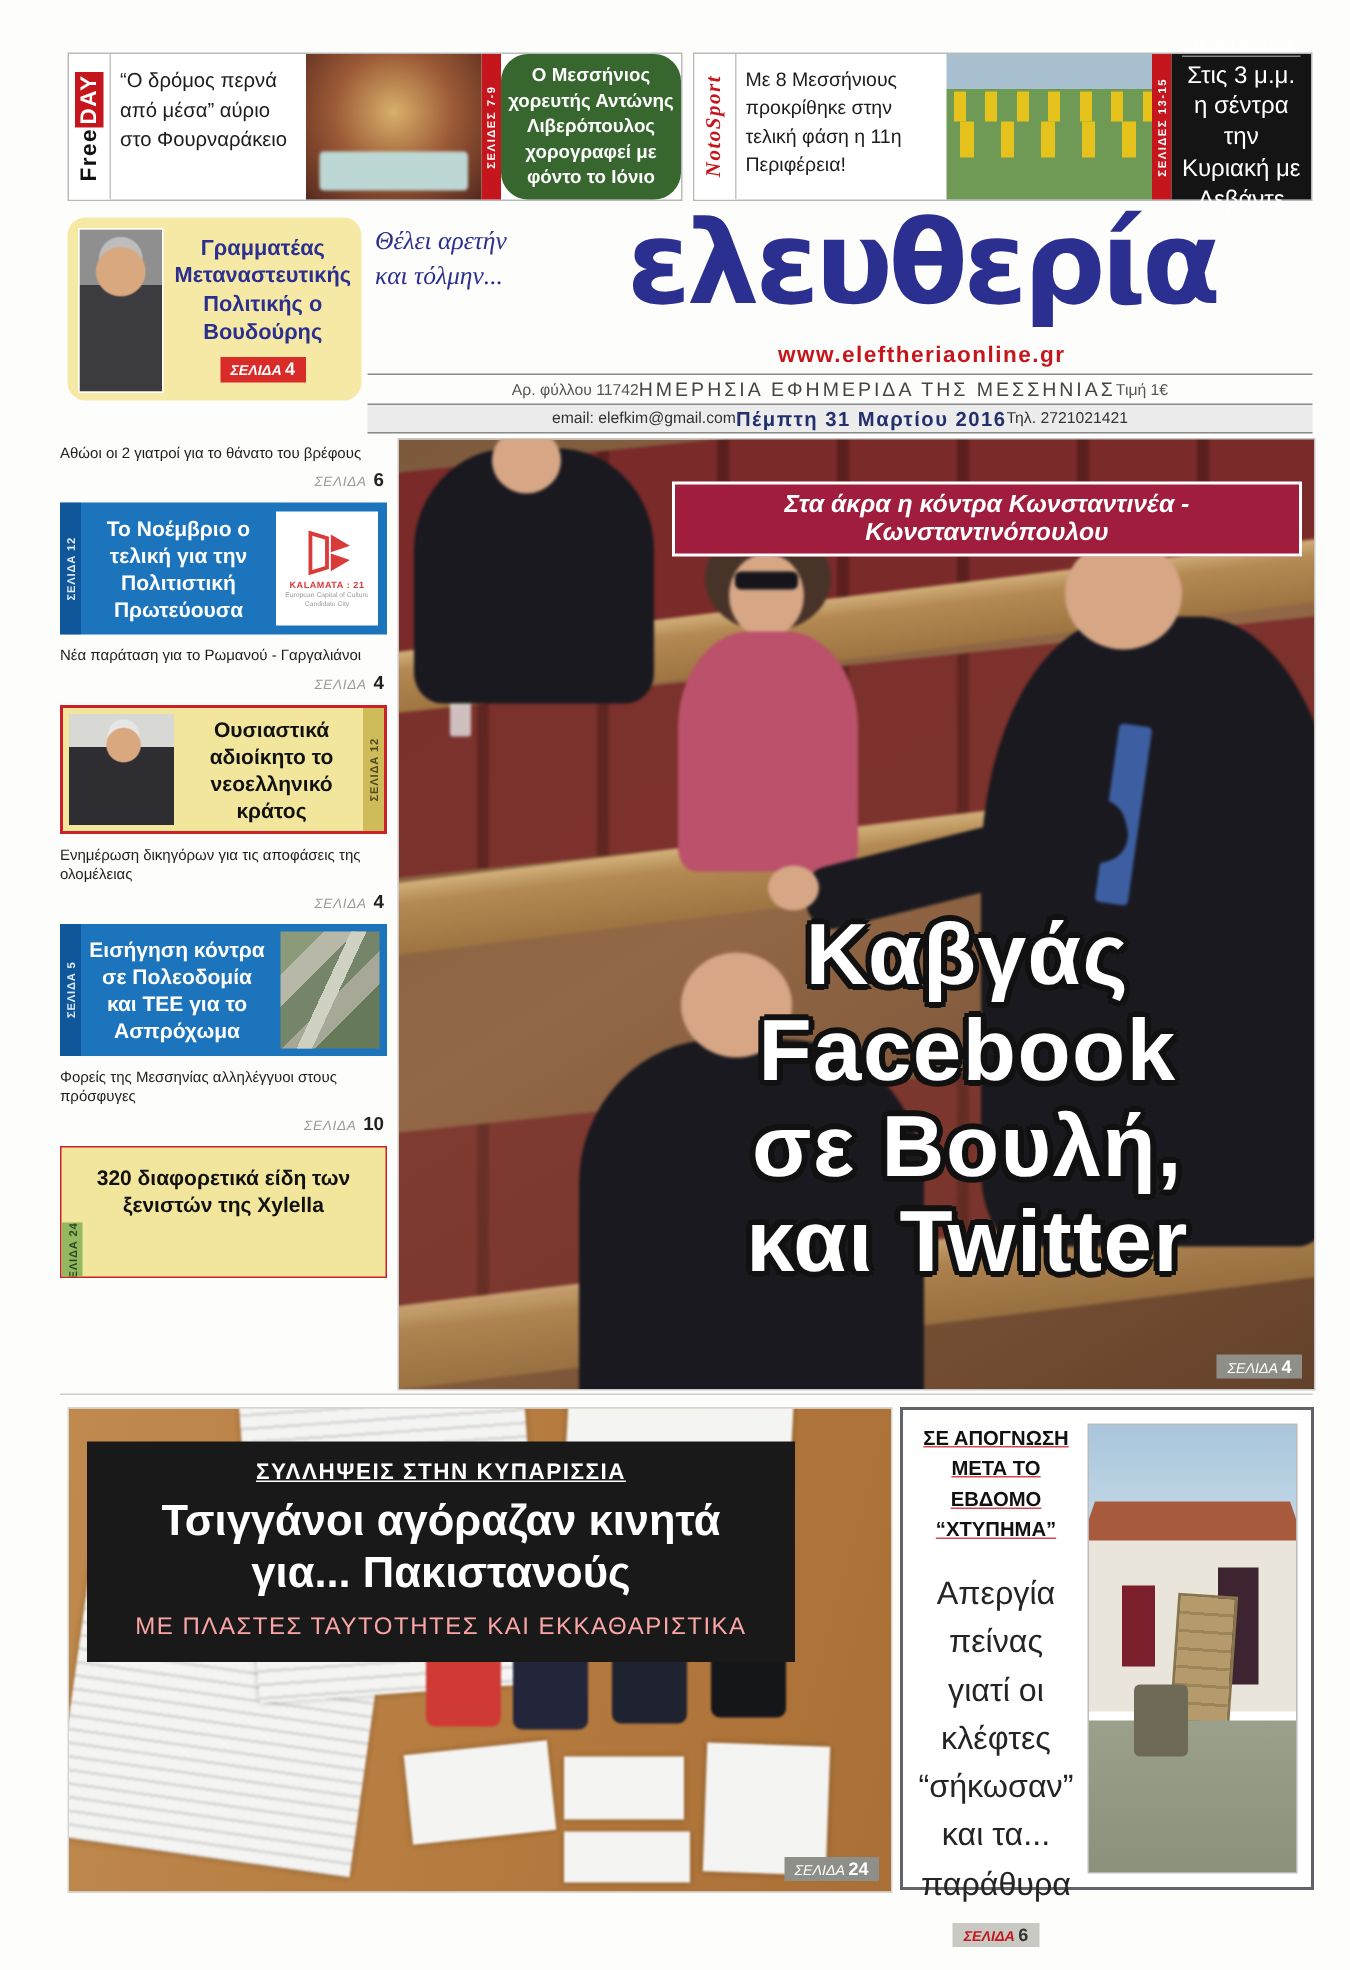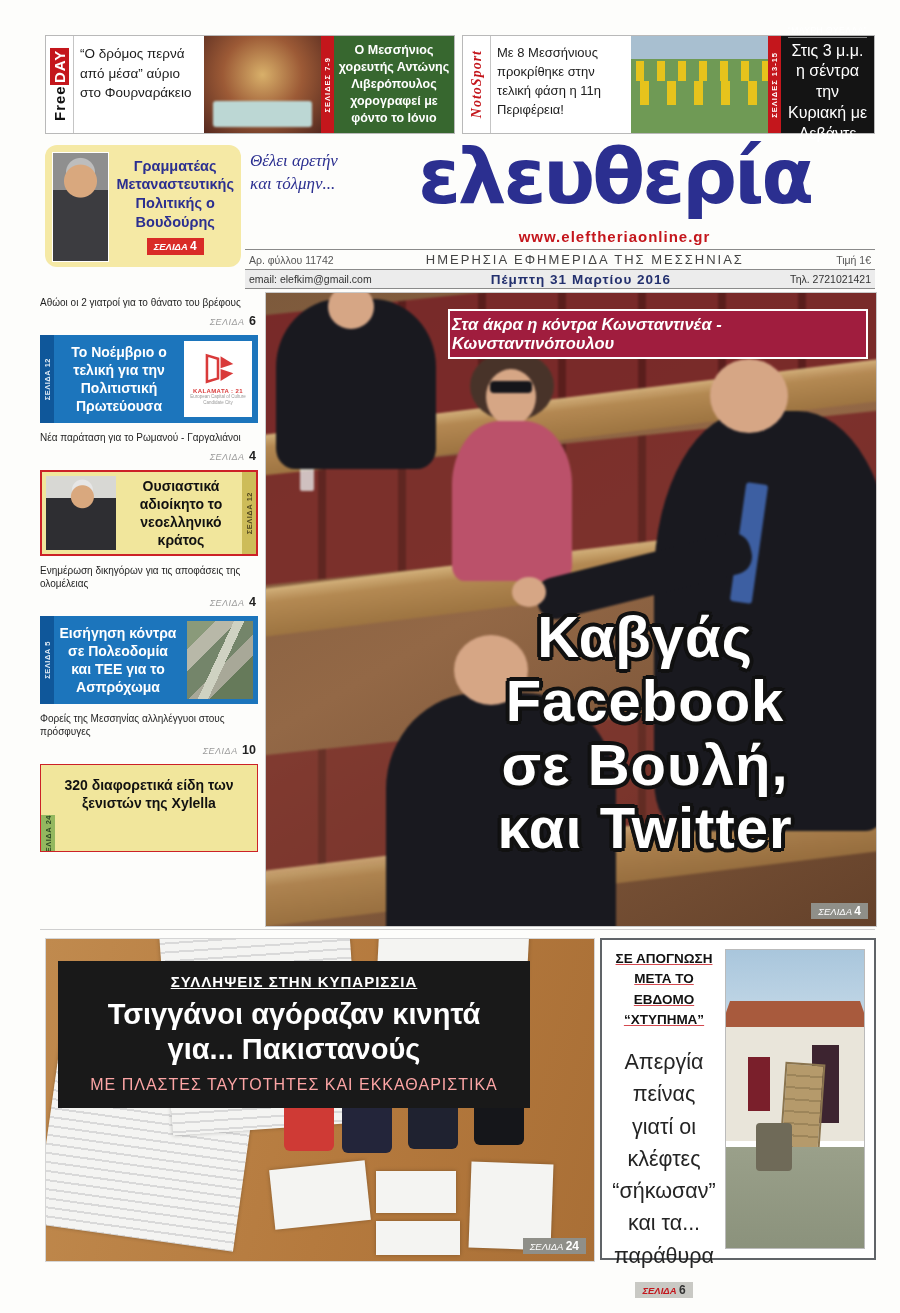--- a/index.html
+++ b/index.html
@@ -21,38 +21,38 @@
   .btext.r{width:128px;font-size:13px;}
   .bphoto{flex:1;position:relative;overflow:hidden;}
   .bphoto.interior{background:radial-gradient(ellipse at 50% 40%,#d8b06a 0%,#9c5a36 48%,#55291f 100%);}
   .bphoto.interior:after{content:"";position:absolute;left:8%;bottom:6px;width:84%;height:26px;background:#bcd7d4;border-radius:3px;filter:blur(1px);}
   .bphoto.team{background:
      repeating-linear-gradient(90deg,transparent 0 5px,#e6c31c 5px 13px,transparent 13px 21px) 0 32%/100% 20px no-repeat,
      repeating-linear-gradient(90deg,transparent 0 9px,#e6c31c 9px 18px,transparent 18px 27px) 0 62%/100% 24px no-repeat,
      linear-gradient(#a8bfd0 0 24%,#6f9a55 24% 100%);}
   .redstrip{width:13px;background:#c4161c;display:flex;align-items:center;justify-content:center;}
   .redstrip .vert{color:#fff;font-size:7.5px;font-weight:bold;letter-spacing:1px;}
-  .greenbox{width:112px;background:#37672f;color:#fff;display:flex;align-items:center;justify-content:center;text-align:center;font-weight:bold;font-size:12.5px;line-height:1.35;padding:4px;}
+  .greenbox{width:112px;background:#37672f;color:#fff;display:flex;align-items:center;justify-content:center;text-align:center;font-weight:bold;font-size:12.5px;line-height:1.35;padding:4px;border-radius:18px;}
   .blackbox{width:85px;background:#141414;color:#fff;display:flex;flex-direction:column;align-items:center;justify-content:center;text-align:center;padding:4px;}
   .blackbox .bk{font-size:8.5px;letter-spacing:.5px;border-bottom:1px solid #888;padding-bottom:2px;margin-bottom:3px;}
   .blackbox .bt{font-weight:normal;font-size:16px;line-height:1.3;}
 
   
   .promo{position:absolute;left:45px;top:145px;width:196px;height:122px;background:#f5e9a5;border-radius:12px;display:flex;padding:7px;box-sizing:border-box;gap:7px;}
   .promo .pic{width:60px;height:100%;border:1px solid #fff;background:
      radial-gradient(circle at 50% 26%,#d9a87e 0 16px,transparent 17px),
      radial-gradient(circle at 50% 18%,#bdbdbd 0 14px,transparent 15px),
      linear-gradient(#8f8f8f 0 34%,#3c3c40 34% 100%);}
   .promo .ptxt{flex:1;display:flex;flex-direction:column;align-items:center;justify-content:center;text-align:center;color:#2b2f90;font-weight:bold;font-size:14.5px;line-height:1.3;}
   .badge-red{display:inline-block;background:#d92b27;color:#fff;font-style:italic;font-size:9.5px;padding:1px 7px;margin-top:6px;}
   .badge-red b{font-style:normal;font-size:12px;}
   .tagline{position:absolute;left:250px;top:150px;width:110px;font-family:"Liberation Serif",serif;font-style:italic;color:#2b2f90;font-size:17px;line-height:1.35;}
   .logo{position:absolute;left:352px;top:138px;width:525px;text-align:center;color:#2b2f90;font-family:"DejaVu Sans",sans-serif;font-weight:bold;font-size:77px;letter-spacing:-3px;line-height:1;}
   .website{position:absolute;left:352px;top:228px;width:525px;text-align:center;color:#c4161c;font-weight:bold;font-size:15px;letter-spacing:1px;}
-  .inforow{position:absolute;left:245px;width:630px;display:flex;justify-content:space-between;align-items:center;box-sizing:border-box;padding:0 4px;}
+  .inforow{position:absolute;left:245px;width:630px;display:flex;justify-content:center;align-items:center;box-sizing:border-box;padding:0 4px;}
   .inforow.r1{top:249px;height:20px;border-top:1px solid #8a8a8a;font-size:10.5px;color:#555;}
   .inforow.r1 .mid{font-size:13px;letter-spacing:2px;color:#444;}
   .inforow.r2{top:269px;height:20px;background:#ececec;border-top:1px solid #8a8a8a;border-bottom:1px solid #8a8a8a;font-size:10.5px;color:#333;}
   .inforow.r2 .mid{font-weight:bold;color:#23306e;font-size:13.5px;letter-spacing:1px;}
 
   
   .sidebar{position:absolute;left:40px;top:292px;width:218px;height:633px;overflow:hidden;}
   .s-text{font-size:10px;color:#1e1e1e;line-height:1.3;margin:4px 0 2px;}
   .pageref{text-align:right;margin:1px 2px 6px 0;}
   .pageref .pl{font-style:italic;color:#9a9a9a;font-size:9px;letter-spacing:.5px;}
@@ -95,21 +95,21 @@
   .seatband{left:-20px;right:-20px;background:repeating-linear-gradient(90deg,#7e2626 0 72px,#5c1a1a 72px 80px);transform:skewY(-6deg);border-radius:6px;opacity:.95;}
   .deskband{left:-20px;right:-20px;background:linear-gradient(#d8b579,#b98a4e 30%,#a1743c);transform:skewY(-7deg);opacity:.95;}
   .suit{background:#191920;border-radius:40% 40% 12% 12%;}
   .head{background:#d9a582;border-radius:50%;}
   .hair{background:#4a3328;border-radius:50%;}
   .shades{background:#15151a;border-radius:4px;}
   .pinkbody{background:#c24f6a;border-radius:40% 40% 10% 10%;}
   .tie{background:#3a5fa8;transform:rotate(8deg);border-radius:3px;}
   .arm{background:#191920;border-radius:18px;transform:rotate(-14deg);}
   .glass{background:rgba(235,240,240,.75);border-radius:2px;}
-  .overline{position:absolute;top:16px;left:168px;right:8px;background:#a01d3e;border:2px solid #fff;color:#fff;font-weight:bold;font-style:italic;font-size:16.5px;padding:4px 2px;margin-left:14px;}
+  .overline{position:absolute;top:28px;left:168px;right:8px;background:#a01d3e;border:2px solid #fff;color:#fff;font-weight:bold;font-style:italic;font-size:16.5px;text-align:center;padding:4px 2px;margin-left:14px;}
   .headline{position:absolute;top:312px;left:150px;right:2px;text-align:center;color:#fff;font-weight:800;font-size:58px;line-height:1.1;letter-spacing:1px;
     text-shadow:-3px -3px 0 #111,3px -3px 0 #111,-3px 3px 0 #111,3px 3px 0 #111,-4px 0 0 #111,4px 0 0 #111,0 -4px 0 #111,0 4px 0 #111;}
   .badge-gray{position:absolute;bottom:7px;right:8px;background:#8f8f89;color:#fff;font-style:italic;font-size:9.5px;padding:1px 7px;}
   .badge-gray b{font-style:normal;font-size:12px;}
 
   .divider{position:absolute;left:40px;right:25px;top:929px;border-top:1px solid #cfcfcf;}
 
   
   .botleft{position:absolute;left:45px;top:938px;width:548px;height:322px;border:1px solid #d5d5d5;overflow:hidden;background:linear-gradient(105deg,#c08a4e,#b57a3e 55%,#a96f36);}
   .bl-scene{position:absolute;inset:0;filter:blur(.7px);}

